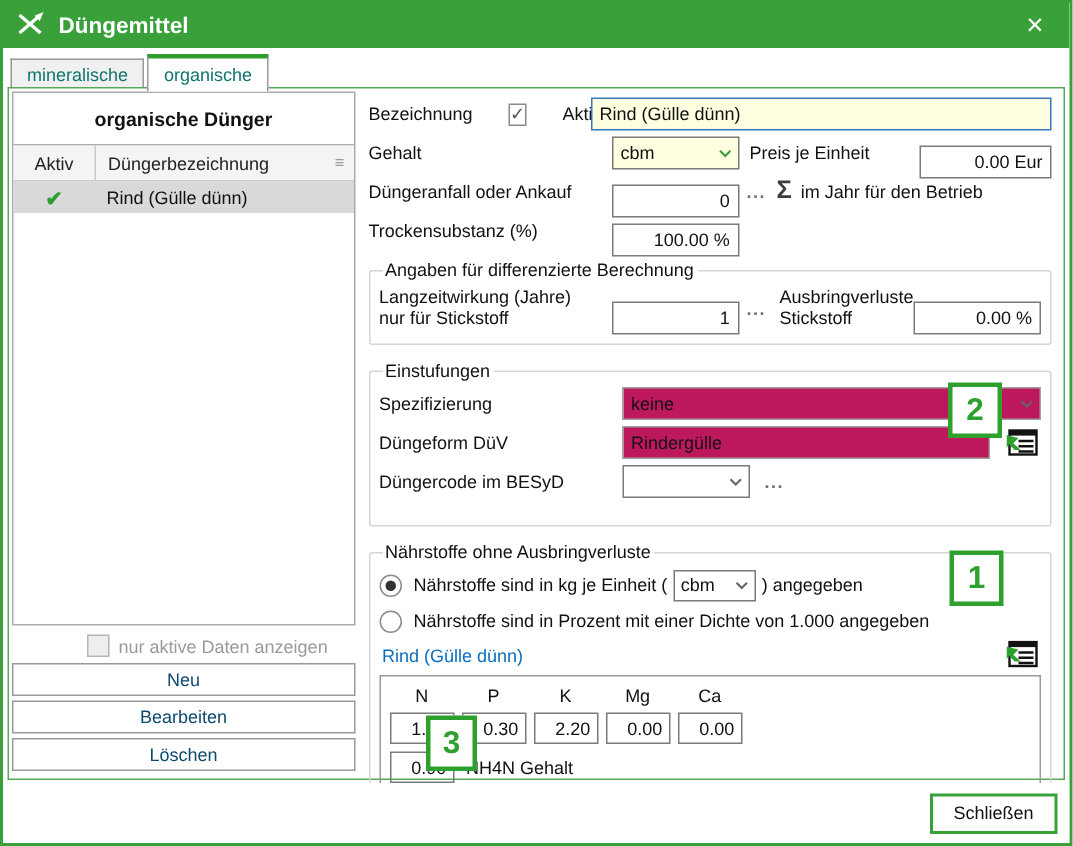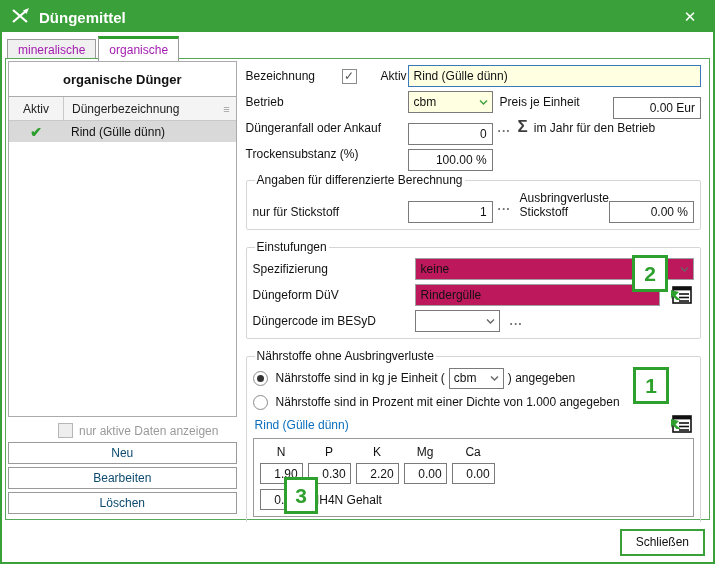--- a/index.html
+++ b/index.html
@@ -6,21 +6,21 @@
   body { font-family: "Liberation Sans", sans-serif; background:#fff; }
   .window { position:relative; width:715px; height:564px; border:2px solid #3aa13a; background:#fff; overflow:hidden; font-size:12px; color:#111; }
 
   
   .titlebar { height:30px; background:#3aa13a; display:flex; align-items:center; padding:0 9px; gap:8px; }
   .title-text { color:#fff; font-weight:bold; font-size:15px; }
   .close-btn { margin-left:auto; color:#fff; font-size:15px; width:28px; text-align:center; cursor:default; }
 
   
   .tabstrip { display:flex; align-items:flex-end; height:26px; padding-left:5px; margin-top:2px; }
-  .tab { border:1px solid #9a9a9a; border-bottom:none; padding:3px 10px 4px 10px; background:#f0f0f0; color:#a21caf; margin-right:2px; position:relative; top:1px; }
+  .tab { border:1px solid #9a9a9a; border-bottom:none; padding:3px 10px 4px 10px; background:#f0f0f0; color:#0f766e; margin-right:2px; position:relative; top:1px; }
   .tab.active { background:#fff; border-top:3px solid #2f9e2f; padding-top:4px; z-index:2; }
 
   
   .page { position:absolute; left:3px; right:3px; top:56px; bottom:42px; border:1px solid #56a956; background:#fff; display:flex; }
 
   
   .left { width:242px; padding:2px 2px 2px 2px; display:flex; flex-direction:column; }
   .list-box { border:1px solid #ababab; flex:1; display:flex; flex-direction:column; background:#fff; margin-bottom:4px; }
   .list-title { text-align:center; font-weight:bold; font-size:13px; padding:10px 0 9px 0; border-bottom:1px solid #ababab; }
   .list-head { display:flex; background:#f4f4f4; border-bottom:1px solid #c9c9c9; height:24px; align-items:center; color:#222; }
@@ -31,21 +31,21 @@
   .row-check { width:54px; text-align:center; color:#2e9e2e; font-weight:bold; font-size:14px; }
   .row-name { flex:1; padding-left:8px; }
   .chk-row { display:flex; align-items:center; gap:6px; margin:2px 0 4px 2px; color:#9a9a9a;padding-left:48px; }
   .chk-box { width:15px; height:15px; border:1px solid #b6b6b6; background:#eee; }
   .side-btn { border:1px solid #9a9a9a; background:#fff; color:#0c4a6e; height:22px; text-align:center; line-height:20px; margin-bottom:3px; }
 
   
   .right { flex:1; padding:6px 8px 0 7px; display:flex; flex-direction:column; }
   .frow { display:flex; align-items:center; margin-bottom:4px; height:22px; }
   .lbl { width:162px; flex:none; }
-  .lblzone { width:162px; flex:none; display:flex; align-items:center; gap:24px; }
+  .lblzone { width:148px; flex:none; display:flex; align-items:center; gap:24px; }
   .field { border:1px solid #7a7a7a; background:#fff; height:22px; display:flex; align-items:center; padding:0 5px; }
   .field.num { justify-content:flex-end;margin-top:12px; }
   .w85 { width:85px; flex:none; }
   .yellow { background:#ffffe1; }
   .focus { border:1px solid #3a77bd; }
   .grow { flex:1; }
   .select { position:relative; padding-right:18px; }
   .chev { position:absolute; right:4px; top:6px; width:9px; height:9px; }
   .chev svg { display:block; }
   .cbx { width:15px; height:15px; border:1px solid #8a8a8a; background:#fff; display:flex; align-items:center; justify-content:center; font-size:12px; color:#555; }
@@ -139,21 +139,21 @@
       <div class="frow">
         <div class="lblzone">
           <span style="width:72px">Bezeichnung</span>
           <span class="cbx">✓</span>
           <span>Aktiv</span>
         </div>
         <div class="field yellow focus grow">Rind (Gülle dünn)</div>
       </div>
 
       <div class="frow">
-        <span class="lbl">Betrieb</span>
+        <span class="lbl">Gehalt</span>
         <div class="field yellow select w85">
           <span>cbm</span>
           <span class="chev">
             <svg width="9" height="9" viewBox="0 0 9 9">
                 <polyline points="1,2.5 4.5,6 8,2.5" fill="none" stroke="#3aa13a" stroke-width="1.4"></polyline>
               </svg>
           </span>
         </div>
         <span style="margin-left:7px; width:96px">Preis je Einheit</span>
         <div class="field num" style="margin-left:auto; width:88px">0.00 Eur</div>
@@ -169,21 +169,21 @@
 
       <div class="frow">
         <span class="lbl">Trockensubstanz (%)</span>
         <div class="field num w85">100.00 %</div>
       </div>
 
       <fieldset>
         <legend>Angaben für differenzierte Berechnung</legend>
         <div class="frow" style="height:30px; margin-bottom:2px">
           <span class="lbl twoline" style="width:155px">
-            <br>
+            <span>Langzeitwirkung (Jahre)</span><br>
             <span>nur für Stickstoff</span>
           </span>
           <div class="field num w85">1</div>
           <span class="dots">...</span>
           <span class="twoline" style="margin-left:4px">
             <span>Ausbringverluste</span><br>
             <span>Stickstoff</span>
           </span>
           <div class="field num w85" style="margin-left:auto">0.00 %</div>
         </div>
@@ -209,21 +209,21 @@
             <svg class="list-import-icon" viewBox="0 0 21 19">
               <rect x="2" y="1" width="18" height="16" fill="#fff" stroke="#111" stroke-width="1.6"></rect>
               <rect x="2" y="1" width="18" height="3.4" fill="#111"></rect>
               <line x1="8" y1="8" x2="18" y2="8" stroke="#111" stroke-width="1.6"></line>
               <line x1="8" y1="11.5" x2="18" y2="11.5" stroke="#111" stroke-width="1.6"></line>
               <line x1="8" y1="15" x2="18" y2="15" stroke="#111" stroke-width="1.6"></line>
               <polygon points="0,4 8,6 4.5,9.5 9.5,14 5.5,14 1.5,10 0,13" fill="#2da02d"></polygon>
             </svg>
           </span>
         </div>
-        <div class="frow" style="margin-bottom:0">
+        <div class="frow" style="margin-bottom:12px">
           <span class="lbl">Düngercode im BESyD</span>
           <div class="field select w85">
             <span></span>
             <span class="chev">
               <svg width="9" height="9" viewBox="0 0 9 9">
                   <polyline points="1,2.5 4.5,6 8,2.5" fill="none" stroke="#666" stroke-width="1.4"></polyline>
                 </svg>
             </span>
           </div>
           <span class="dots" style="margin-left:10px">...</span>

